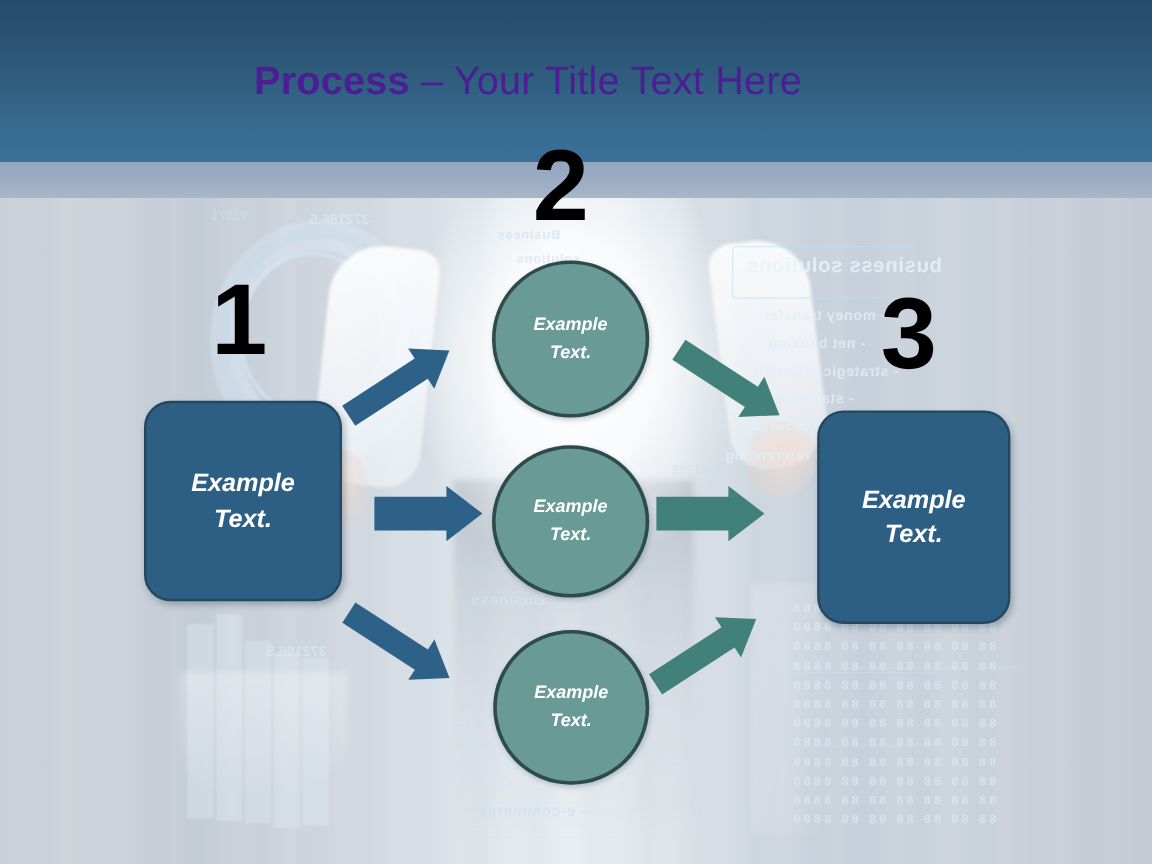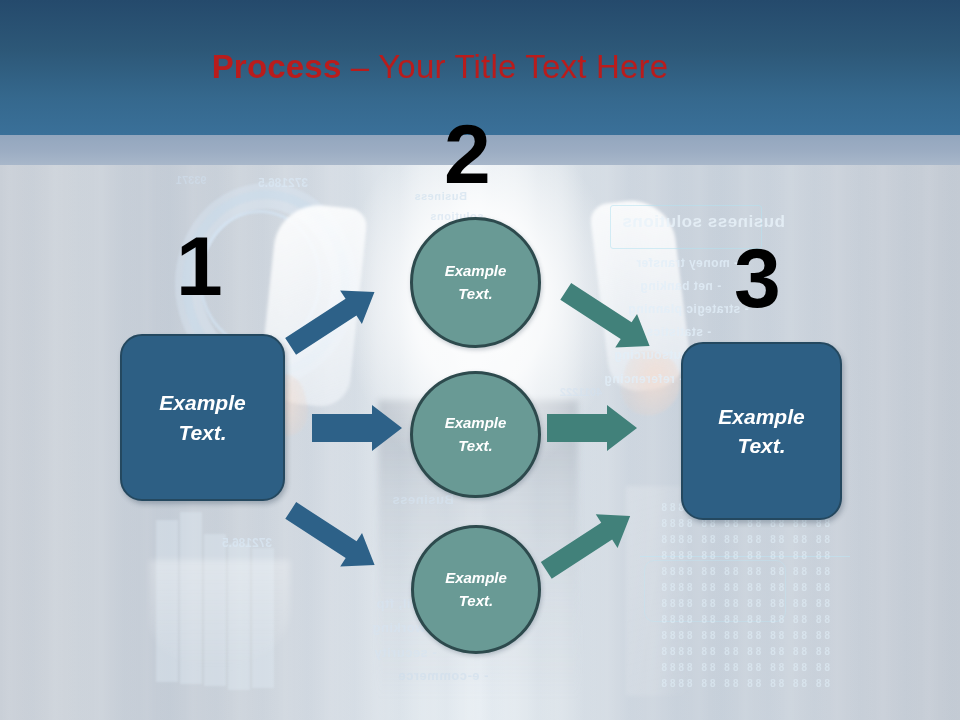--- a/index.html
+++ b/index.html
@@ -134,21 +134,21 @@
   .header{
     position:absolute;left:0;top:0;width:960px;height:135px;
     background:linear-gradient(180deg,#254a6c 0%,#2d5878 38%,#35688d 72%,#3a7099 100%);
   }
   .header-band{
     position:absolute;left:0;top:135px;width:960px;height:30px;
     background:linear-gradient(180deg,#93a6be 0%,#9cadc3 55%,#a8b7ca 100%);
   }
   .title{
     position:absolute;left:0;top:48px;width:880px;text-align:center;
-    color:#b91c1c;font-size:33px;letter-spacing:0.2px;
+    color:#4c1d95;font-size:33px;letter-spacing:0.2px;
     font-family:"Liberation Sans",sans-serif;
   }
   .title b{font-weight:bold;}
   .title span.light{font-weight:normal;}
 
   
   .stepnum{
     position:absolute;color:#000000;font-weight:bold;
     font-family:"Liberation Sans",sans-serif;line-height:1;
   }

